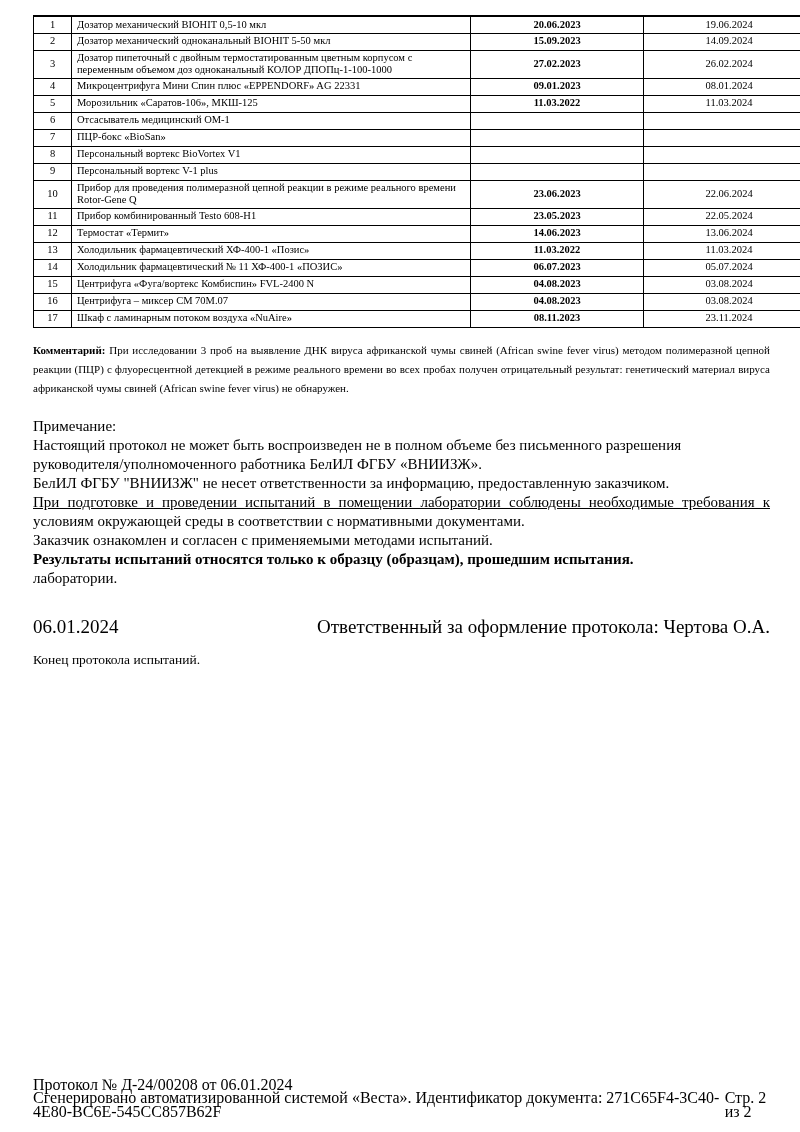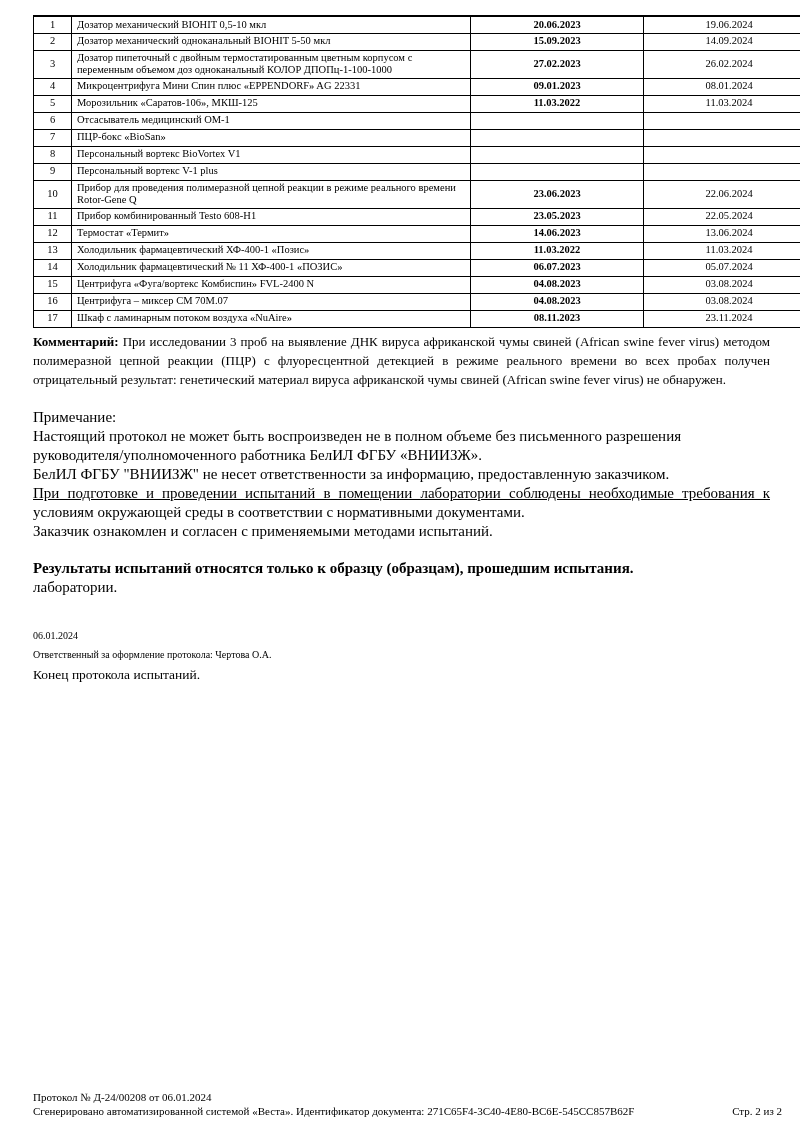--- a/index.html
+++ b/index.html
@@ -19,38 +19,38 @@
     border:1px solid #000; padding:1px 5px; line-height:12.5px;
     vertical-align:middle; overflow:hidden;
   }
   table.equip tr { height:17px; }
   td.num  { width:27px;  text-align:center; padding:1px 2px; }
   td.name { width:388px; text-align:left; }
   td.date1 { width:162px; text-align:center;font-weight:bold; }
   td.date2 { width:160px; text-align:center; }
 
   .comment {
-    margin-top:4px; font-size:13px; line-height:19px; text-align:justify;
+    margin-top:13px; font-size:11px; line-height:19px; text-align:justify;
   }
   .comment .lbl { font-weight:bold; }
 
   .notes { margin-top:19px; font-size:15px; line-height:19px; }
   .note-line { min-height:19px; }
   .note-line.stretch { text-align:justify; text-align-last:justify;text-decoration:underline; }
-  .note-line.bold { font-weight:bold;margin-top:18px; }
+  .note-line.bold { font-weight:bold; }
 
   .sign-row {
     display:flex; justify-content:space-between;
-    margin-top:29px; font-size:10px; line-height:19px;flex-direction:column;
+    margin-top:29px; font-size:19px; line-height:19px;
   }
-  .end-line { margin-top:1px; font-size:13.5px; line-height:20px; }
+  .end-line { margin-top:14px; font-size:13.5px; line-height:20px; }
 
   .footer {
     position:absolute; left:33px; right:18px; bottom:14px;
-    font-size:11px; line-height:13.5px;
+    font-size:16px; line-height:13.5px;
   }
   .footer-line2 { display:flex; justify-content:space-between; }
 </style>
 </head>
 <body>
 
 <div class="page">
   <div class="content">
 
     <table class="equip">

